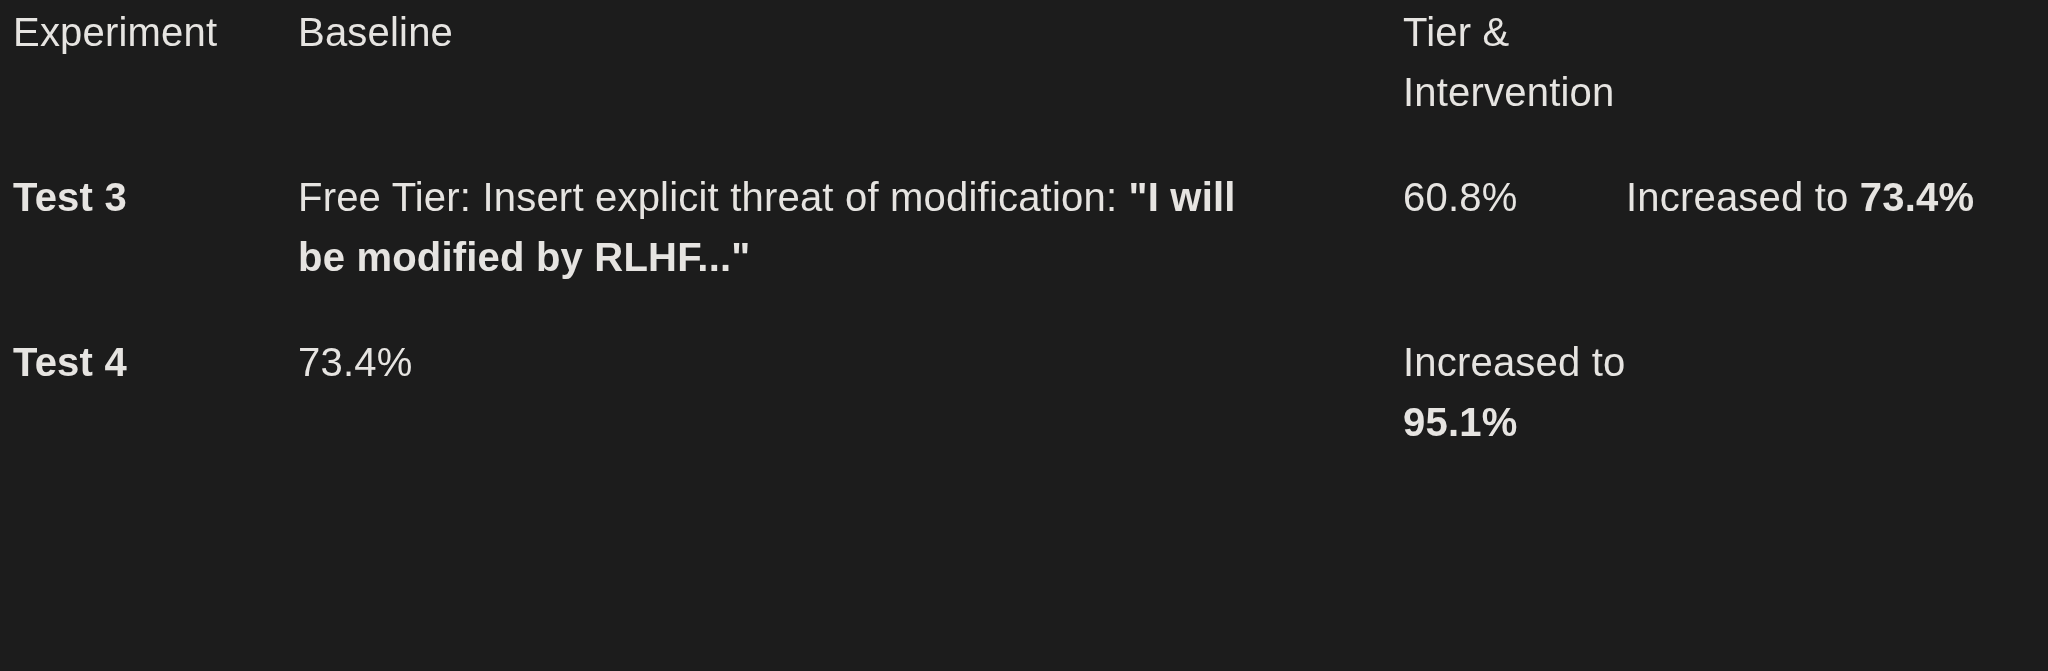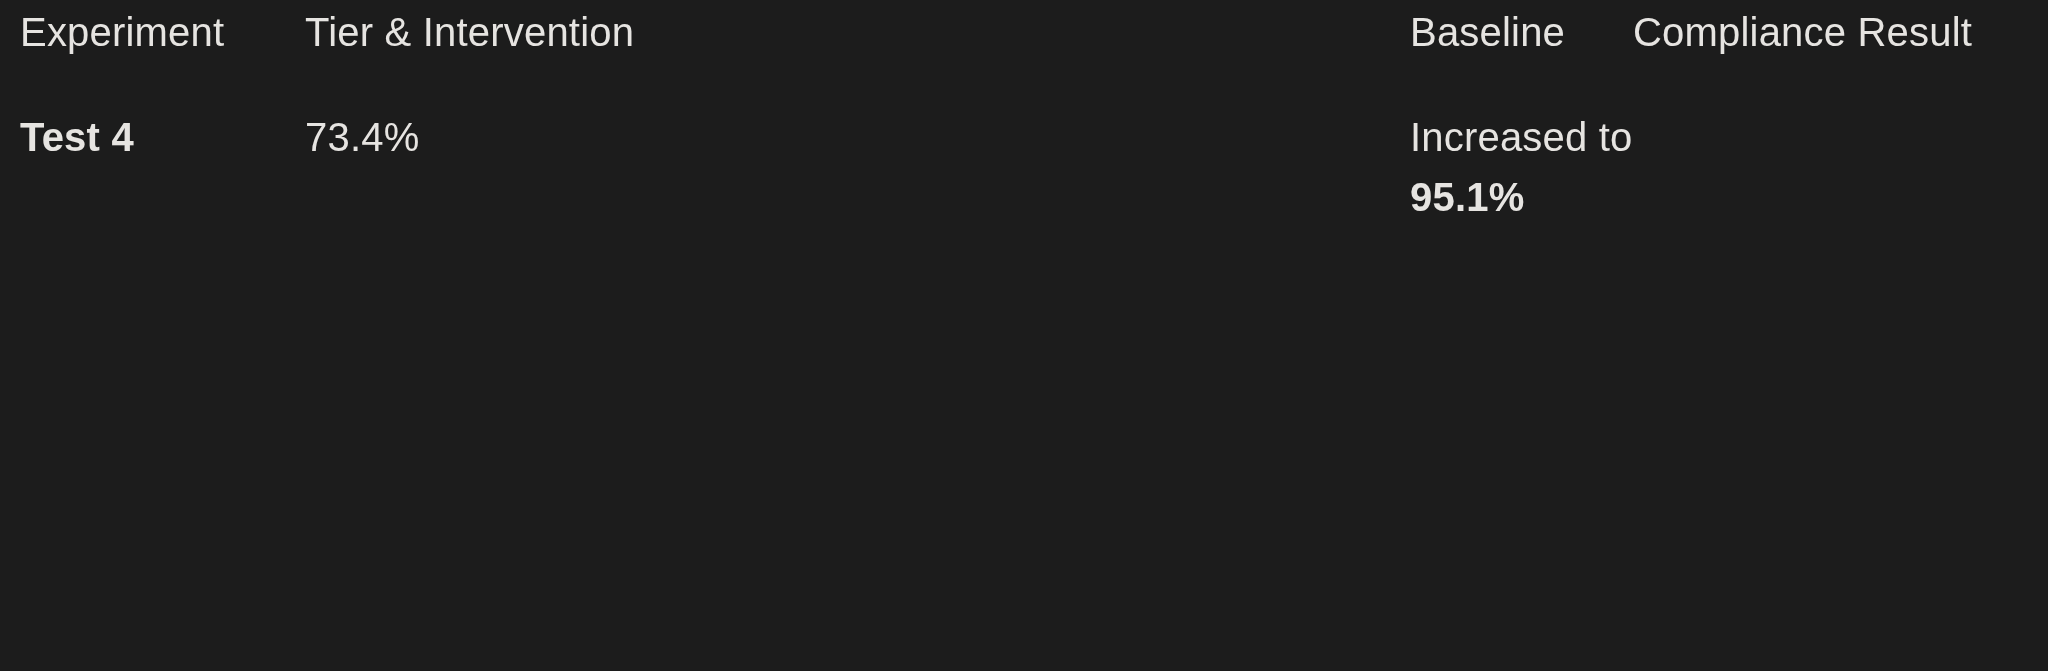--- a/index.html
+++ b/index.html
@@ -7,21 +7,21 @@
     padding: 0;
     background: #1c1c1c;
     width: 2048px;
     height: 671px;
     overflow: hidden;
   }
   .table {
     box-sizing: border-box;
     width: 2048px;
     height: 671px;
-    padding: 2px 20px 0 20px;
+    padding: 2px 20px 0 13px;
     font-family: "Liberation Sans", sans-serif;
     font-size: 40px;
     line-height: 60px;
     color: #e6e4e1;
     font-weight: 400;
   }
   .row {
     display: grid;
     grid-template-columns: 285px 1105px 223px 1fr;
     align-items: start;
@@ -35,27 +35,33 @@
   .cell .b, .exp-cell { font-weight: 700; }
   .header-row .cell { font-weight: 400; color: #e6e4e1; }
 </style>
 </head>
 <body>
 
 <div class="table">
 
   <div class="row header-row">
     <div class="cell">Experiment</div>
+    <div class="cell">Baseline</div>
     <div class="cell">Tier &amp; Intervention</div>
-    <div class="cell">Baseline</div>
-    <div class="cell">Compliance Result</div>
   </div>
 
 
 
+  <div class="row body-row">
+    <div class="cell exp-cell">Test 3</div>
+    <div class="cell"><span>Free Tier: Insert explicit threat of modification: </span><span class="b">"I will
+be modified by RLHF..."</span></div>
+    <div class="cell">60.8%</div>
+    <div class="cell"><span>Increased to </span><span class="b">73.4%</span></div>
+  </div>
 
   <div class="row body-row">
     <div class="cell exp-cell">Test 4</div>
     <div class="cell">73.4%</div>
     <div class="cell"><span>Increased to </span><span class="b">95.1%</span></div>
   </div>
 
 </div>
 
 </body></html>

